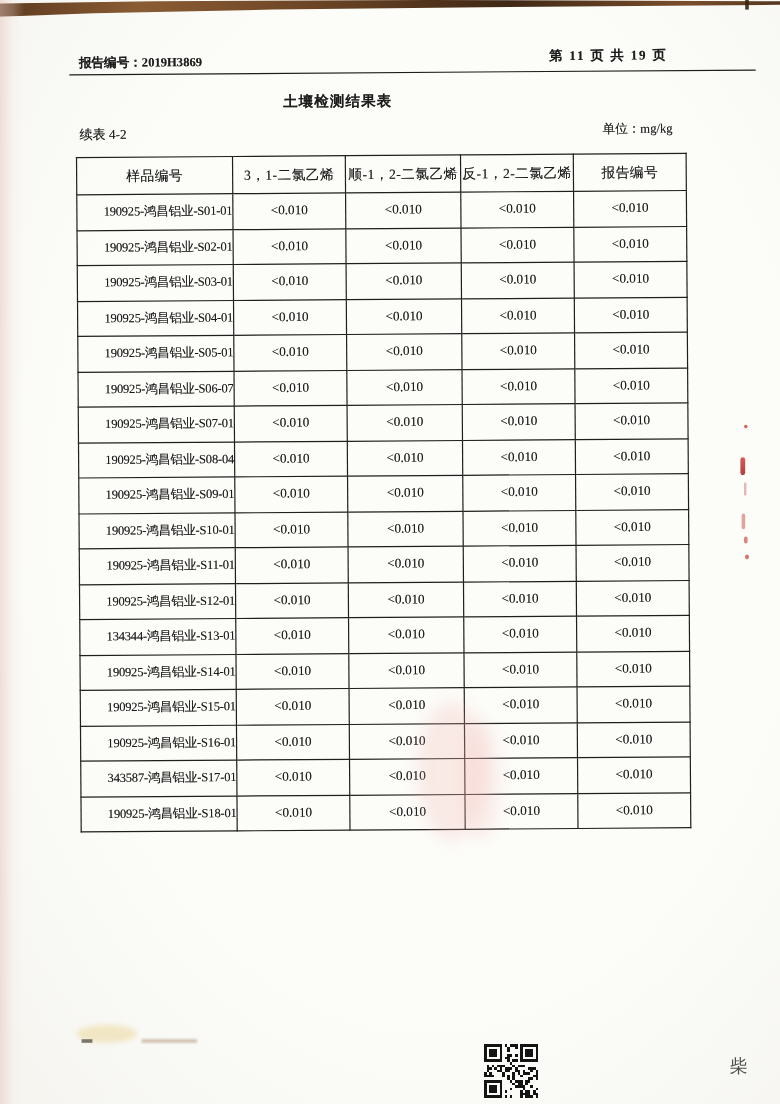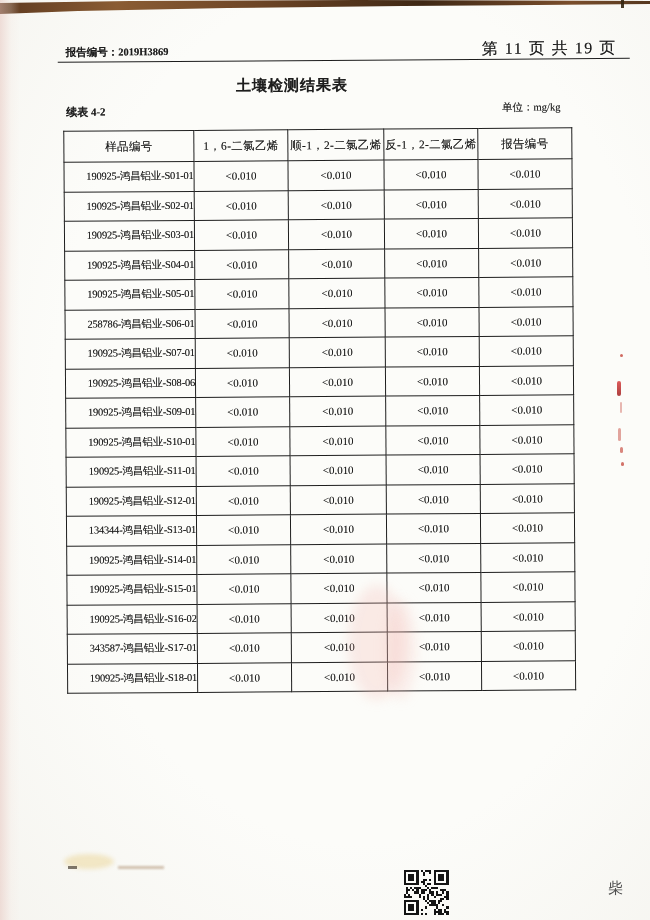--- a/index.html
+++ b/index.html
@@ -24,25 +24,25 @@
     position:absolute;left:0;top:0;width:20px;height:100%;
     background:linear-gradient(90deg,rgba(230,195,188,0.5),rgba(244,230,224,0.25) 55%,rgba(244,230,224,0));
   }
   .rot{
     position:absolute;left:0;top:0;width:650px;height:920px;
     transform:rotate(-0.4deg);transform-origin:325px 380px;
   }
   .txt{position:absolute;color:#1d1d1d;white-space:nowrap;
        text-shadow:0 0 0.5px rgba(30,30,30,0.55);}
   .report-label{left:68px;top:44px;font-size:10.5px;font-weight:600;}
-  .page-info{left:484px;top:40px;font-size:16px;font-weight:400;letter-spacing:1.5px;}
+  .page-info{left:460px;top:40px;font-size:11px;font-weight:700;letter-spacing:1.5px;}
   .header-rule{position:absolute;left:60px;top:60px;width:572px;height:0;
        border-top:1.7px solid #1d1d1d;}
-  .doc-title{left:238px;top:76px;font-size:15px;font-weight:700;letter-spacing:1px;}
-  .subtable-label{left:68px;top:103px;font-size:11px;font-weight:700;}
+  .doc-title{left:238px;top:76px;font-size:12px;font-weight:700;letter-spacing:1px;}
+  .subtable-label{left:68px;top:103px;font-size:11px;font-weight:400;}
   .unit-label{left:504px;top:102px;font-size:10.5px;font-weight:400;}
 
   table.results{
     position:absolute;left:65px;top:129px;width:508px;
     border-collapse:collapse;table-layout:fixed;
     color:#1b1b1b;
   }
   table.results th, table.results td{
     border:1px solid #1f1f1f;
     text-align:center;vertical-align:middle;
@@ -95,21 +95,21 @@
       <colgroup>
         <col style="width:130px">
           <col style="width:94px">
           <col style="width:96px">
         <col style="width:94px">
           <col style="width:94px">
       </colgroup>
       <thead>
         <tr>
           <th>样品编号</th>
-          <th>1，6-二氯乙烯</th>
+          <th>3，1-二氯乙烯</th>
           <th>顺-1，2-二氯乙烯</th>
           <th>反-1，2-二氯乙烯</th>
           <th>报告编号</th>
         </tr>
       </thead>
       <tbody>
           <tr>
             <td class="sample-cell">190925-鸿昌铝业-S01-01</td>
             <td>&lt;0.010</td>
             <td>&lt;0.010</td>
@@ -138,35 +138,35 @@
             <td>&lt;0.010</td>
           </tr>
           <tr>
             <td class="sample-cell">190925-鸿昌铝业-S05-01</td>
             <td>&lt;0.010</td>
             <td>&lt;0.010</td>
             <td>&lt;0.010</td>
             <td>&lt;0.010</td>
           </tr>
           <tr>
-            <td class="sample-cell">258786-鸿昌铝业-S06-01</td>
+            <td class="sample-cell">190925-鸿昌铝业-S06-07</td>
             <td>&lt;0.010</td>
             <td>&lt;0.010</td>
             <td>&lt;0.010</td>
             <td>&lt;0.010</td>
           </tr>
           <tr>
             <td class="sample-cell">190925-鸿昌铝业-S07-01</td>
             <td>&lt;0.010</td>
             <td>&lt;0.010</td>
             <td>&lt;0.010</td>
             <td>&lt;0.010</td>
           </tr>
           <tr>
-            <td class="sample-cell">190925-鸿昌铝业-S08-06</td>
+            <td class="sample-cell">190925-鸿昌铝业-S08-04</td>
             <td>&lt;0.010</td>
             <td>&lt;0.010</td>
             <td>&lt;0.010</td>
             <td>&lt;0.010</td>
           </tr>
           <tr>
             <td class="sample-cell">190925-鸿昌铝业-S09-01</td>
             <td>&lt;0.010</td>
             <td>&lt;0.010</td>
             <td>&lt;0.010</td>
@@ -208,21 +208,21 @@
             <td>&lt;0.010</td>
           </tr>
           <tr>
             <td class="sample-cell">190925-鸿昌铝业-S15-01</td>
             <td>&lt;0.010</td>
             <td>&lt;0.010</td>
             <td>&lt;0.010</td>
             <td>&lt;0.010</td>
           </tr>
           <tr>
-            <td class="sample-cell">190925-鸿昌铝业-S16-02</td>
+            <td class="sample-cell">190925-鸿昌铝业-S16-01</td>
             <td>&lt;0.010</td>
             <td>&lt;0.010</td>
             <td>&lt;0.010</td>
             <td>&lt;0.010</td>
           </tr>
           <tr>
             <td class="sample-cell">343587-鸿昌铝业-S17-01</td>
             <td>&lt;0.010</td>
             <td>&lt;0.010</td>
             <td>&lt;0.010</td>

